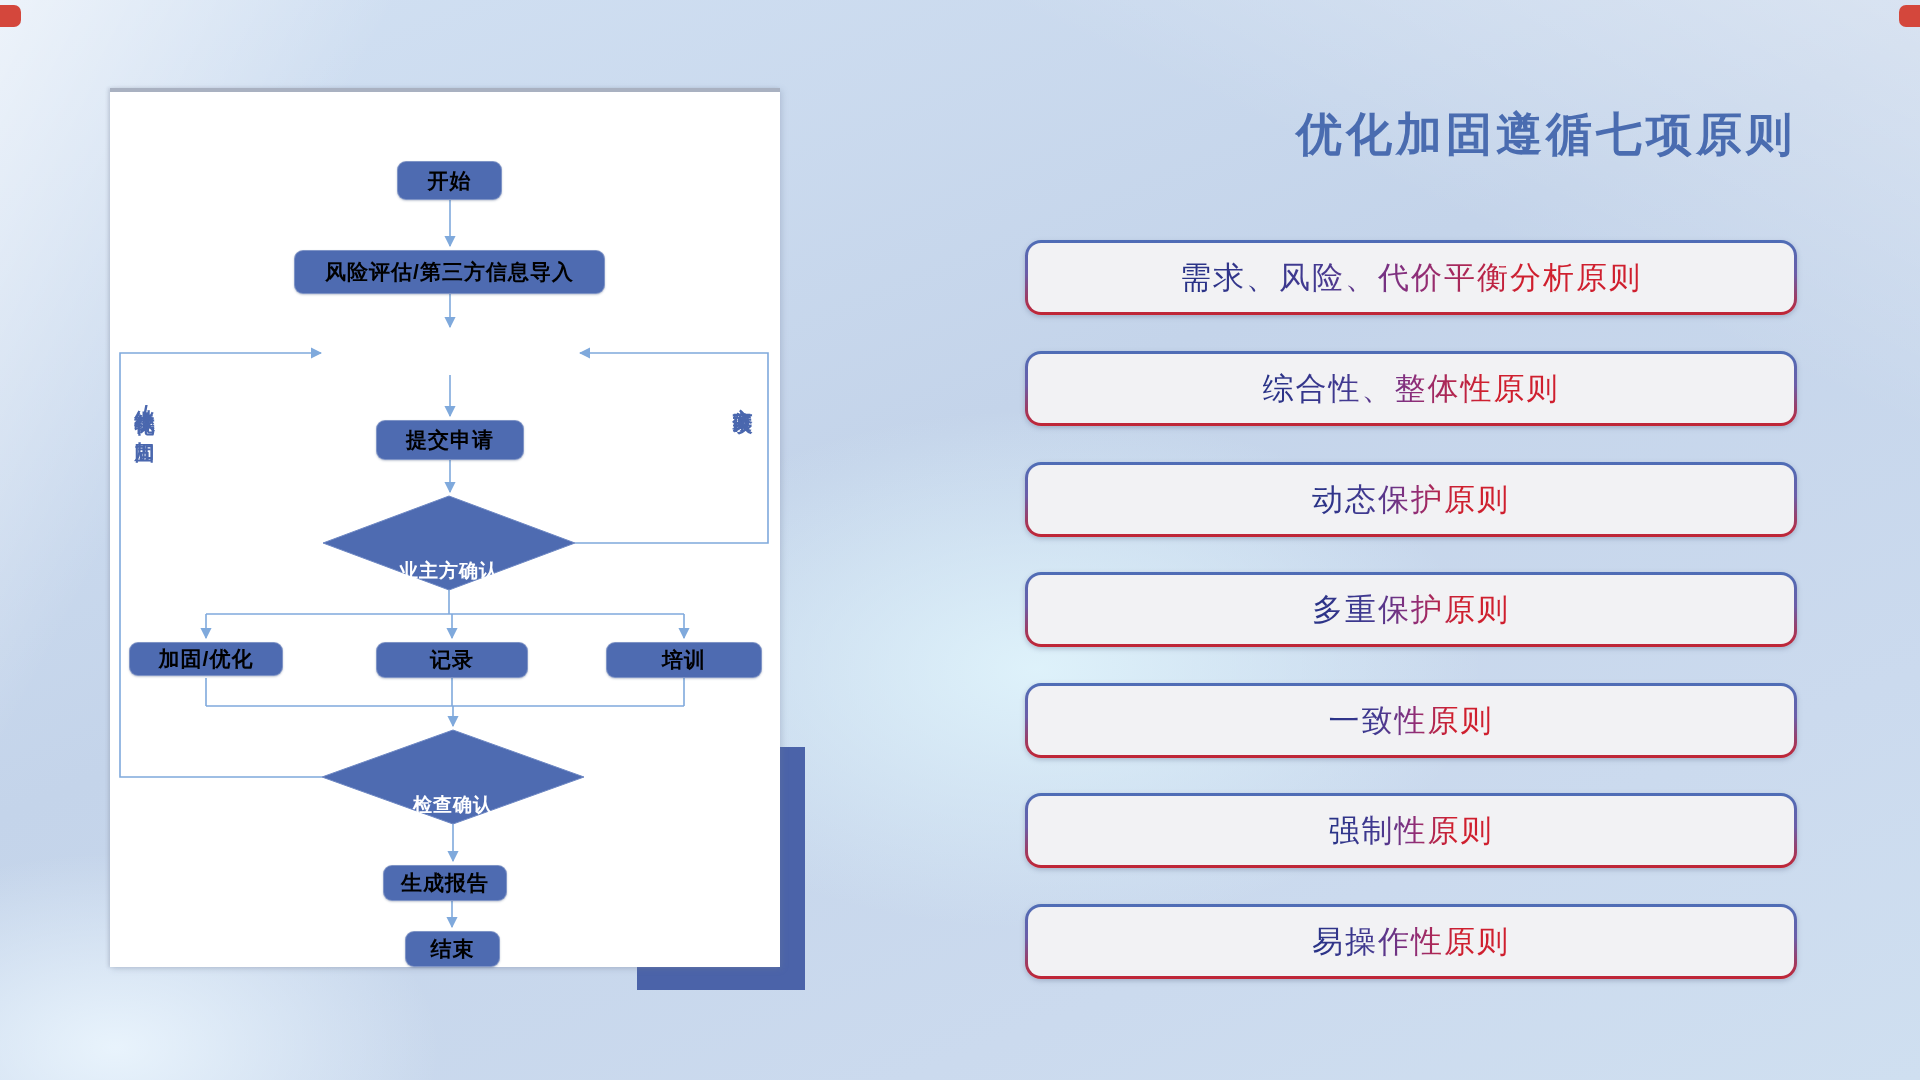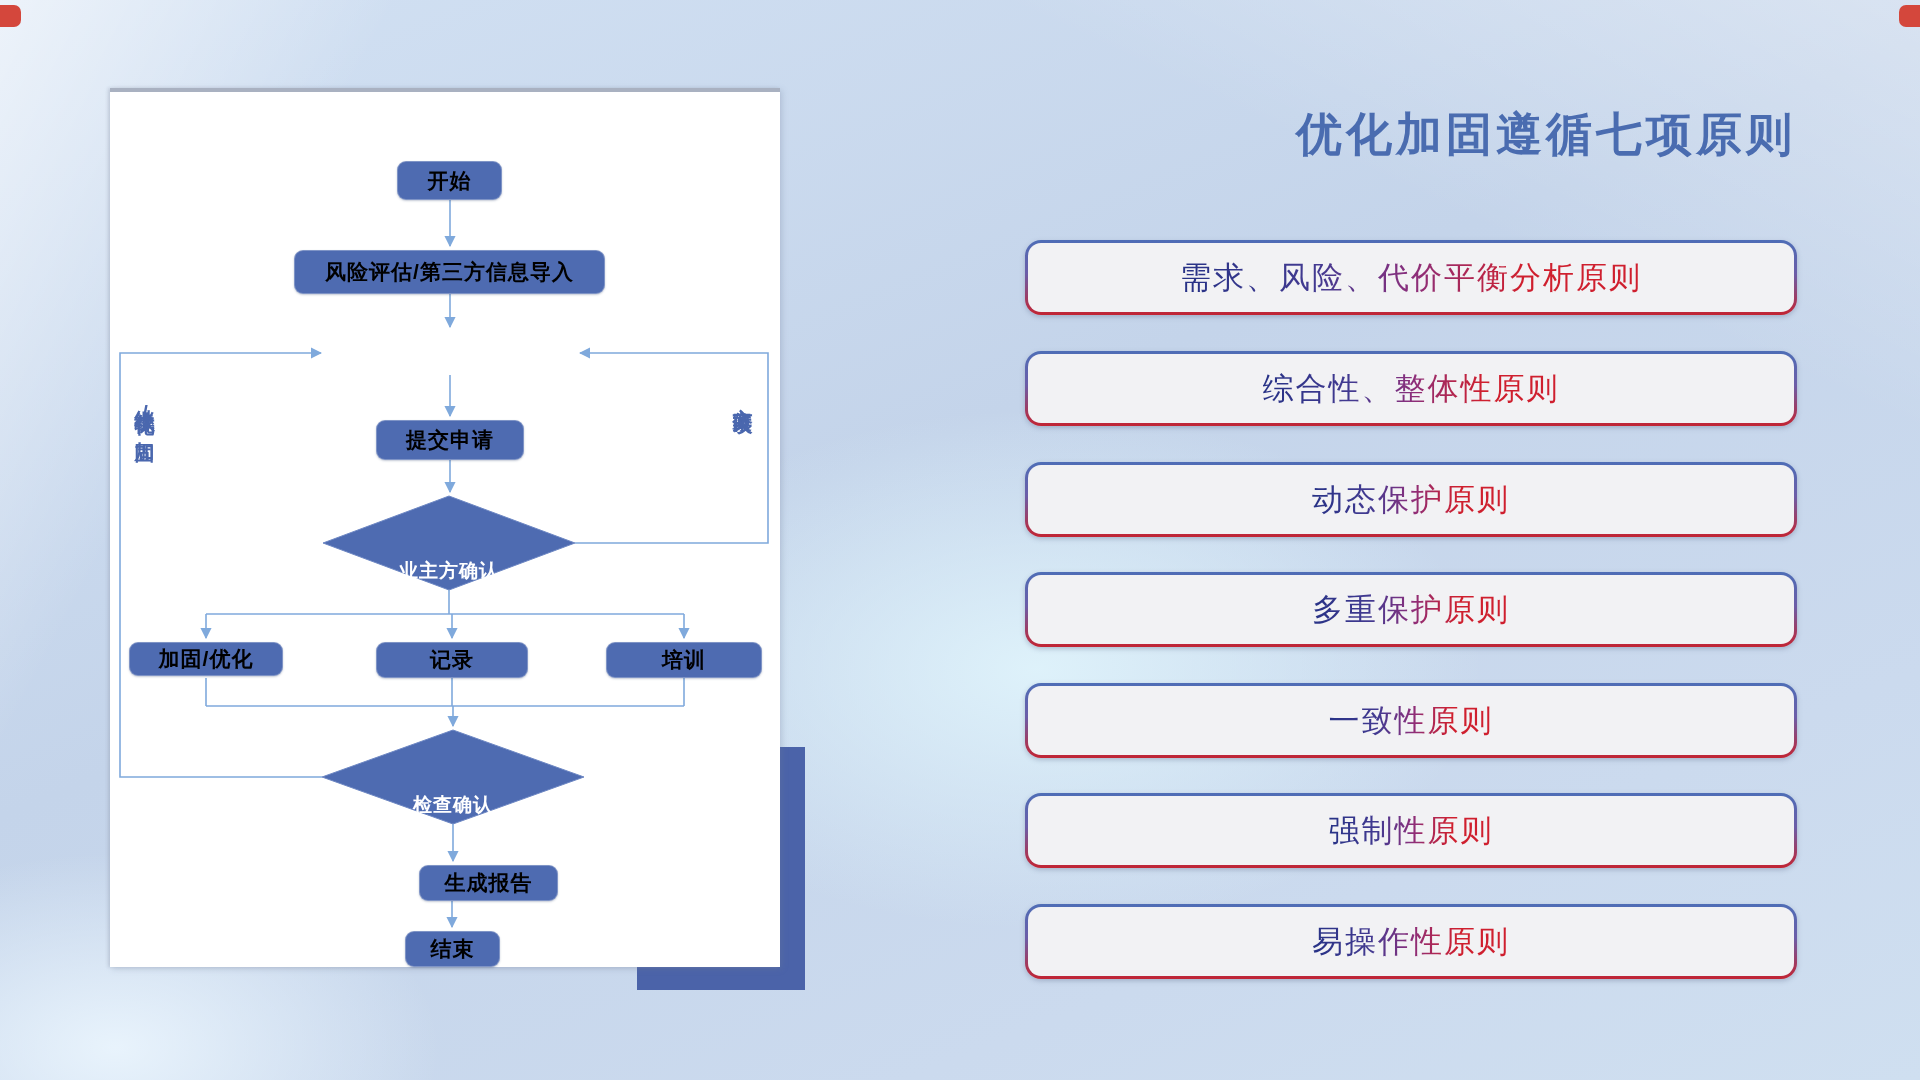--- a/index.html
+++ b/index.html
@@ -116,21 +116,21 @@
   </svg>
 
   <div class="fnode" style="left:287px; top:69px;  width:105px; height:39px;">开始</div>
   <div class="fnode" style="left:184px; top:158px; width:311px; height:44px;">风险评估/第三方信息导入</div>
   <div class="fnode" style="left:266px; top:328px; width:148px; height:40px;">提交申请</div>
   <div class="dlabel" style="left:239px; top:437px; width:200px; height:28px;">业主方确认</div>
   <div class="fnode" style="left:19px;  top:550px; width:154px; height:34px;">加固/优化</div>
   <div class="fnode" style="left:266px; top:550px; width:152px; height:36px;">记录</div>
   <div class="fnode" style="left:496px; top:550px; width:156px; height:36px;">培训</div>
   <div class="dlabel" style="left:243px; top:671px; width:200px; height:28px;">检查确认</div>
-  <div class="fnode" style="left:273px; top:773px; width:139px; height:36px;margin-left:36px;">生成报告</div>
+  <div class="fnode" style="left:273px; top:773px; width:124px; height:36px;">生成报告</div>
   <div class="fnode" style="left:295px; top:839px; width:95px;  height:36px;">结束</div>
 
   <div class="vlabel" style="left:24px;  top:302px; height:160px;">继续优化/加固</div>
   <div class="vlabel" style="left:622px; top:300px; height:110px;">方案修改</div>
 </div>
 
 <div class="panel-title">优化加固遵循七项原则</div>
 
 <div class="pbox" style="top:240px;">
   <div class="pbox-in">

